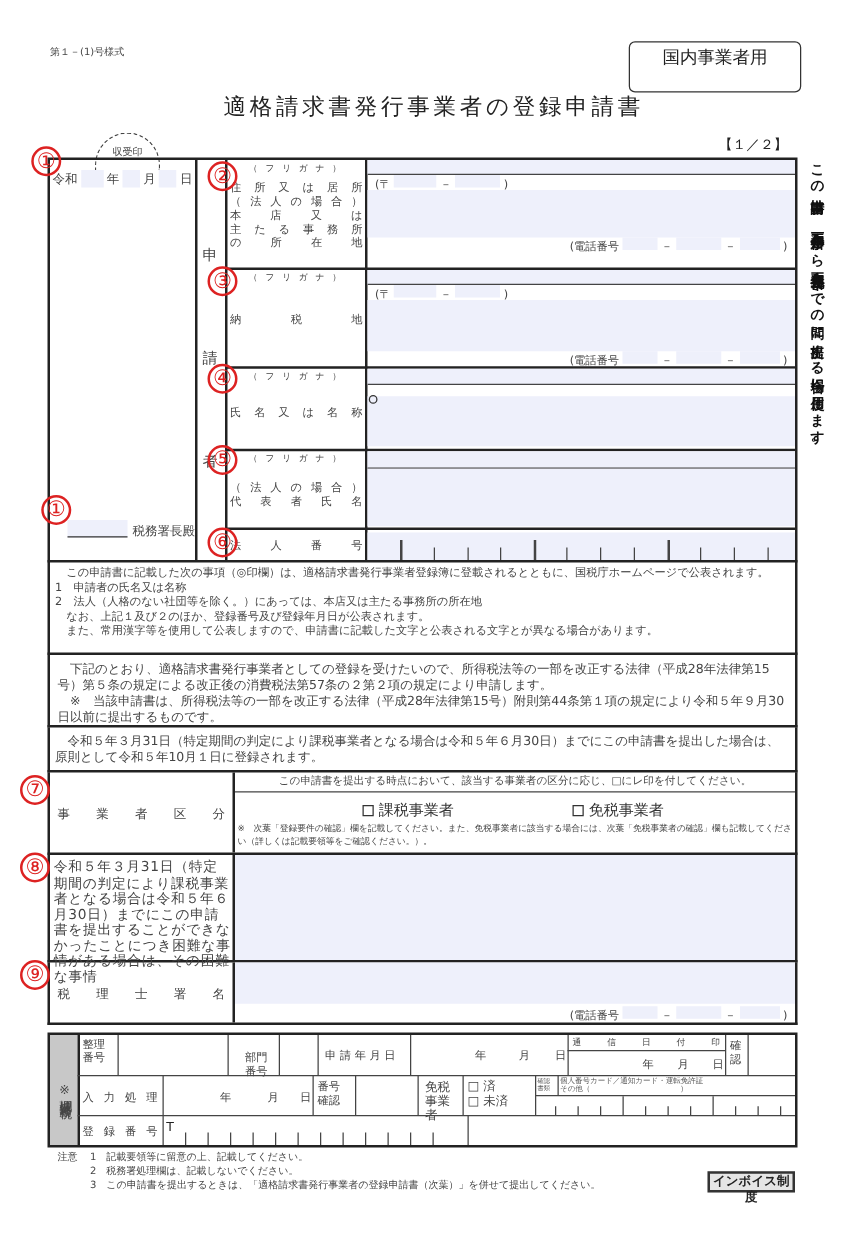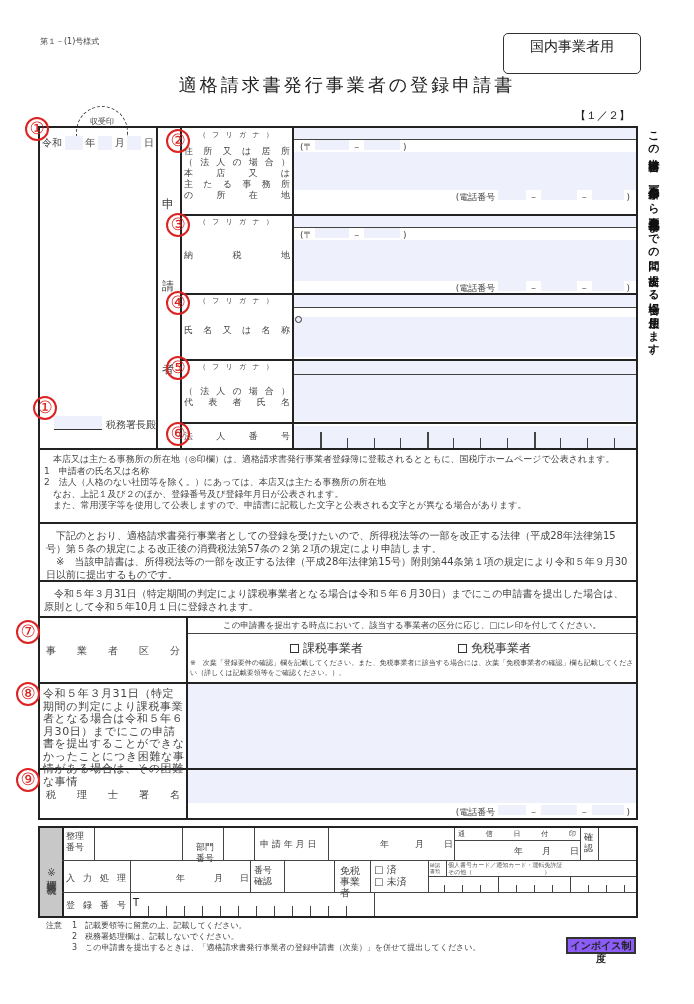--- a/index.html
+++ b/index.html
@@ -214,21 +214,21 @@
     <div class="tick" style="left:213px;"></div>
     <div class="tick big" style="left:240px;"></div>
     <div class="tick" style="left:266px;"></div>
     <div class="tick" style="left:293px;"></div>
     <div class="tick" style="left:320px;"></div>
   </div>
 </div>
 
 <div class="abs bk" style="left:38px;top:448px;width:600px;height:76px;border-top:none;padding:6px 4px 0 4px;">
   <div class="sm" style="line-height:11.5px;">
-    <div>　本店又は主たる事務所の所在地（◎印欄）は、適格請求書発行事業者登録簿に登載されるとともに、国税庁ホームページで公表されます。</div>
+    <div>　この申請書に記載した次の事項（◎印欄）は、適格請求書発行事業者登録簿に登載されるとともに、国税庁ホームページで公表されます。</div>
     <div>1　申請者の氏名又は名称</div>
     <div>2　法人（人格のない社団等を除く。）にあっては、本店又は主たる事務所の所在地</div>
     <div>　なお、上記１及び２のほか、登録番号及び登録年月日が公表されます。</div>
     <div>　また、常用漢字等を使用して公表しますので、申請書に記載した文字と公表される文字とが異なる場合があります。</div>
   </div>
 </div>
 
 <div class="abs bk" style="left:38px;top:524px;width:600px;height:58px;border-top:none;padding:5px 6px 0 6px;">
   <div class="md" style="line-height:13px;font-size:10px;">
     <div>　下記のとおり、適格請求書発行事業者としての登録を受けたいので、所得税法等の一部を改正する法律（平成28年法律第15号）第５条の規定による改正後の消費税法第57条の２第２項の規定により申請します。</div>
@@ -387,21 +387,21 @@
 </div>
 
 <div class="abs sm" style="left:46px;top:920px;font-size:8px;line-height:11px;">
   <div style="display:flex;">
       <span style="width:26px;">注意</span>
       <span>1　記載要領等に留意の上、記載してください。</span>
     </div>
   <div style="padding-left:26px;">2　税務署処理欄は、記載しないでください。</div>
   <div style="padding-left:26px;">3　この申請書を提出するときは、「適格請求書発行事業者の登録申請書（次葉）」を併せて提出してください。</div>
 </div>
-<div class="abs" style="left:566px;top:937px;width:70px;height:17px;background:#8b5cf6;border:2px solid #333;font-size:10px;font-weight:bold;color:#222;text-align:center;line-height:13px;">インボイス制度</div>
+<div class="abs" style="left:566px;top:937px;width:70px;height:17px;background:#e5e5e5;border:2px solid #333;font-size:10px;font-weight:bold;color:#222;text-align:center;line-height:13px;">インボイス制度</div>
 
 <div class="redcircle" style="left:25px;top:117px;">①</div>
 <div class="redcircle" style="left:166px;top:129px;">②</div>
 <div class="redcircle" style="left:166px;top:213px;">③</div>
 <div class="redcircle" style="left:166px;top:291px;">④</div>
 <div class="redcircle" style="left:166px;top:356px;">⑤</div>
 <div class="redcircle" style="left:166px;top:422px;">⑥</div>
 <div class="redcircle" style="left:16px;top:620px;">⑦</div>
 <div class="redcircle" style="left:16px;top:682px;">⑧</div>
 <div class="redcircle" style="left:16px;top:768px;">⑨</div>

